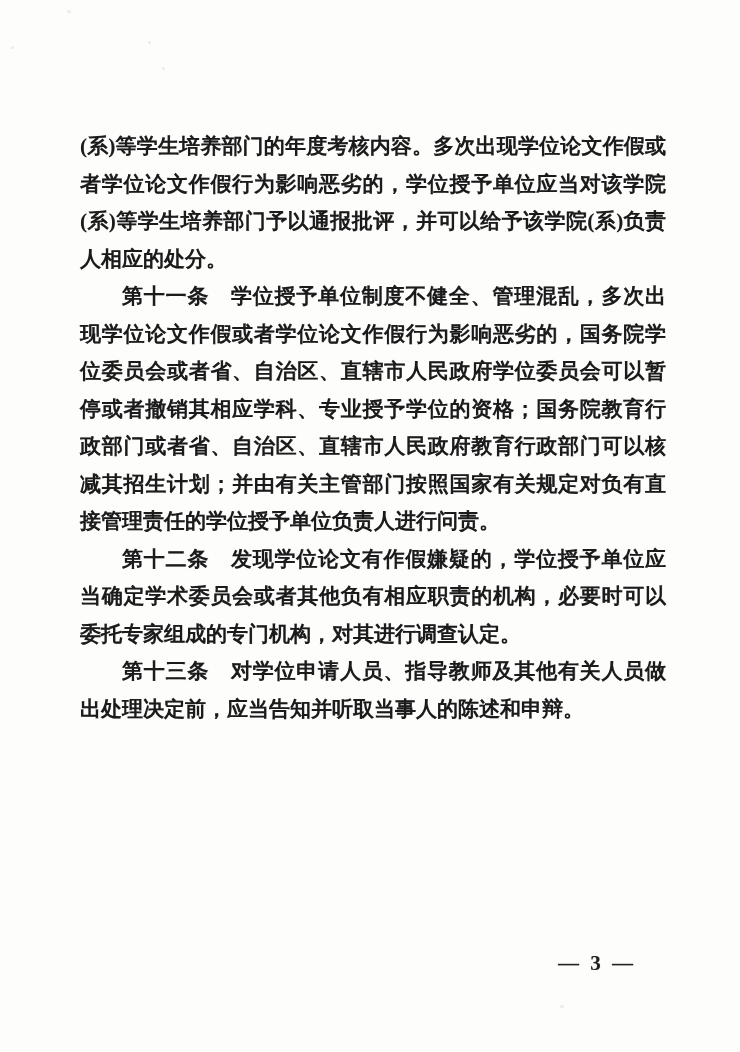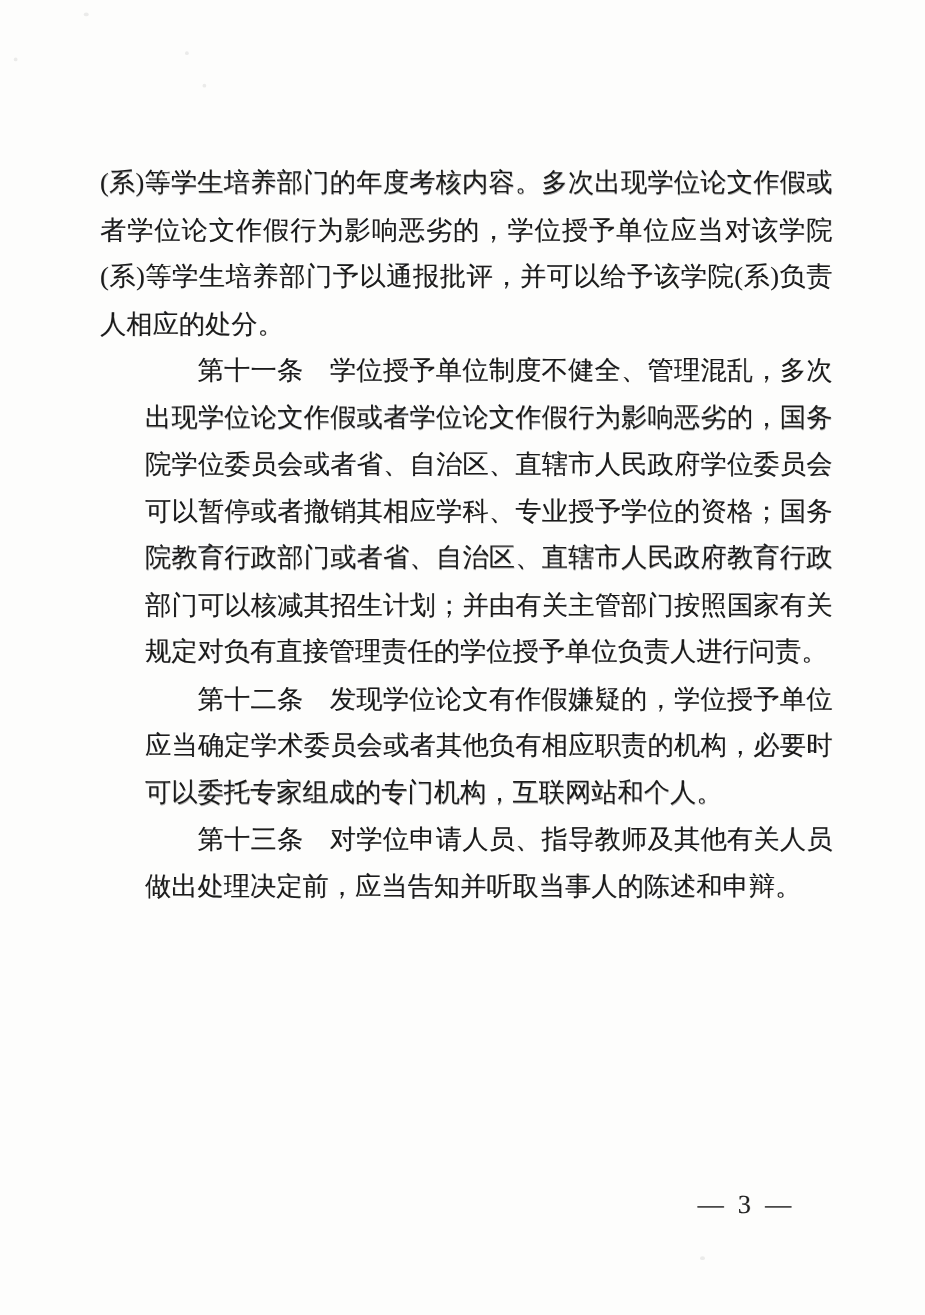--- a/index.html
+++ b/index.html
@@ -7,40 +7,40 @@
     padding: 0;
     background: #ffffff;
   }
   .page {
     position: relative;
     width: 740px;
     height: 1052px;
     background: #fdfdfc;
     overflow: hidden;
     font-family: "Liberation Serif", serif;
+    font-weight: bold;
   }
   .content {
     position: absolute;
     left: 80px;
     top: 128px;
     width: 586px;
     font-size: 21px;
     line-height: 37.5px;
     color: #1b1b1b;
     text-align: justify;
     text-justify: inter-ideograph;
     text-shadow: 0.3px 0.3px 0.5px rgba(25,25,25,0.35);
   }
   .para {
     margin: 0;
     padding: 0;
   }
   .para.indent {
     text-indent: 2em;
-    margin-left: 36px;
   }
   .footer {
     position: absolute;
     top: 950px;
     right: 104px;
     font-size: 21px;
     line-height: 26px;
     color: #222222;
     letter-spacing: 3px;
     text-shadow: 0.3px 0.3px 0.5px rgba(25,25,25,0.3);
@@ -56,21 +56,21 @@
   .speck.s4 { left: 162px; top: 67px;  width: 3px; height: 3px; }
   .speck.s5 { left: 560px; top: 1005px; width: 4px; height: 3px; }
 </style>
 </head>
 <body>
 
 <div class="page">
   <div class="content" id="para-container">
       <p class="para">(系)等学生培养部门的年度考核内容。多次出现学位论文作假或者学位论文作假行为影响恶劣的，学位授予单位应当对该学院(系)等学生培养部门予以通报批评，并可以给予该学院(系)负责人相应的处分。</p>
       <p class="para indent">第十一条　学位授予单位制度不健全、管理混乱，多次出现学位论文作假或者学位论文作假行为影响恶劣的，国务院学位委员会或者省、自治区、直辖市人民政府学位委员会可以暂停或者撤销其相应学科、专业授予学位的资格；国务院教育行政部门或者省、自治区、直辖市人民政府教育行政部门可以核减其招生计划；并由有关主管部门按照国家有关规定对负有直接管理责任的学位授予单位负责人进行问责。</p>
-      <p class="para indent">第十二条　发现学位论文有作假嫌疑的，学位授予单位应当确定学术委员会或者其他负有相应职责的机构，必要时可以委托专家组成的专门机构，互联网站和个人。</p>
+      <p class="para indent">第十二条　发现学位论文有作假嫌疑的，学位授予单位应当确定学术委员会或者其他负有相应职责的机构，必要时可以委托专家组成的专门机构，对其进行调查认定。</p>
       <p class="para indent">第十三条　对学位申请人员、指导教师及其他有关人员做出处理决定前，应当告知并听取当事人的陈述和申辩。</p>
     </div>
   <div class="footer">— 3 —</div>
   <div class="speck s1"></div>
   <div class="speck s2"></div>
   <div class="speck s3"></div>
   <div class="speck s4"></div>
   <div class="speck s5"></div>
 </div>
 

